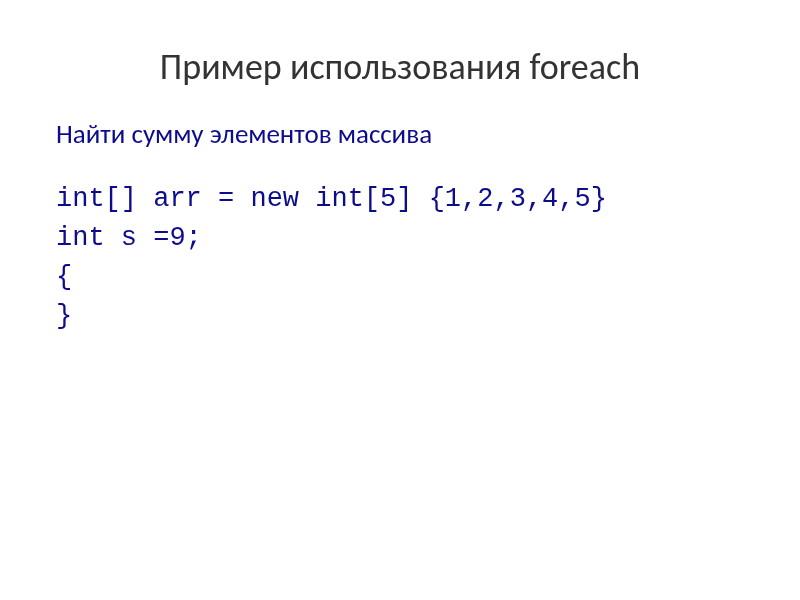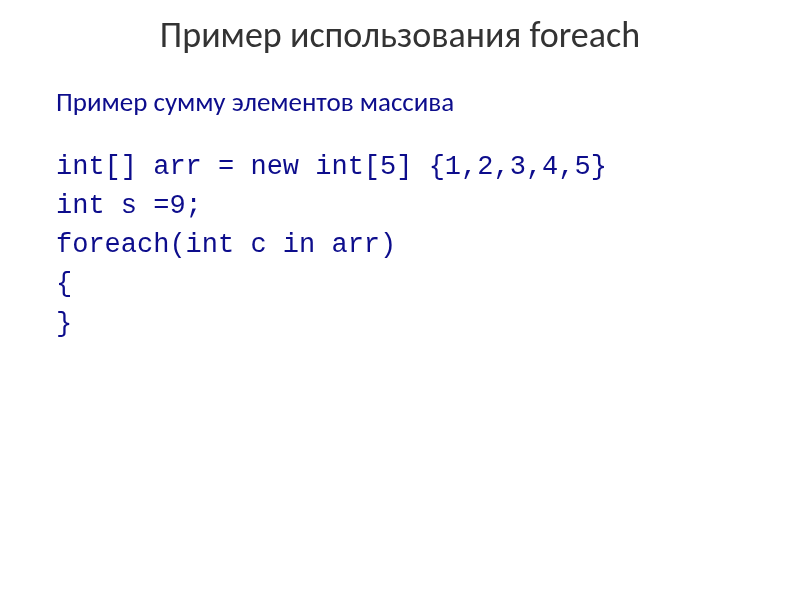--- a/index.html
+++ b/index.html
@@ -10,21 +10,21 @@
     body {
       width: 800px;
       height: 600px;
       background: #ffffff;
       font-family: Arial, sans-serif;
       overflow: hidden;
     }
     .slide {
       width: 100%;
       height: 100%;
-      padding: 13px 56px 40px 56px;
+      padding: 45px 56px 40px 56px;
     }
     .title {
       font-size: 36px;
       font-weight: normal;
       color: #333333;
       text-align: center;
       margin-bottom: 28px;
       font-family: Calibri, Arial, sans-serif;
     }
     .subtitle {
@@ -39,15 +39,15 @@
       color: #0d0d8c;
       line-height: 1.45;
       white-space: pre;
     }
   </style>
 </head>
 <body>
 
 <div class="slide">
   <h1 class="title">Пример использования foreach</h1>
-  <div class="subtitle">Пример сумму элементов массива</div>
-  <div class="code"><div>int[] arr = new int[5] {1,2,3,4,5}</div><div>int s =9;</div><div>foreach(int c in arr)</div><div>{</div><div>}</div></div>
+  <div class="subtitle">Найти сумму элементов массива</div>
+  <div class="code"><div>int[] arr = new int[5] {1,2,3,4,5}</div><div>int s =9;</div><div>{</div><div>}</div></div>
 </div>
 
 </body></html>

